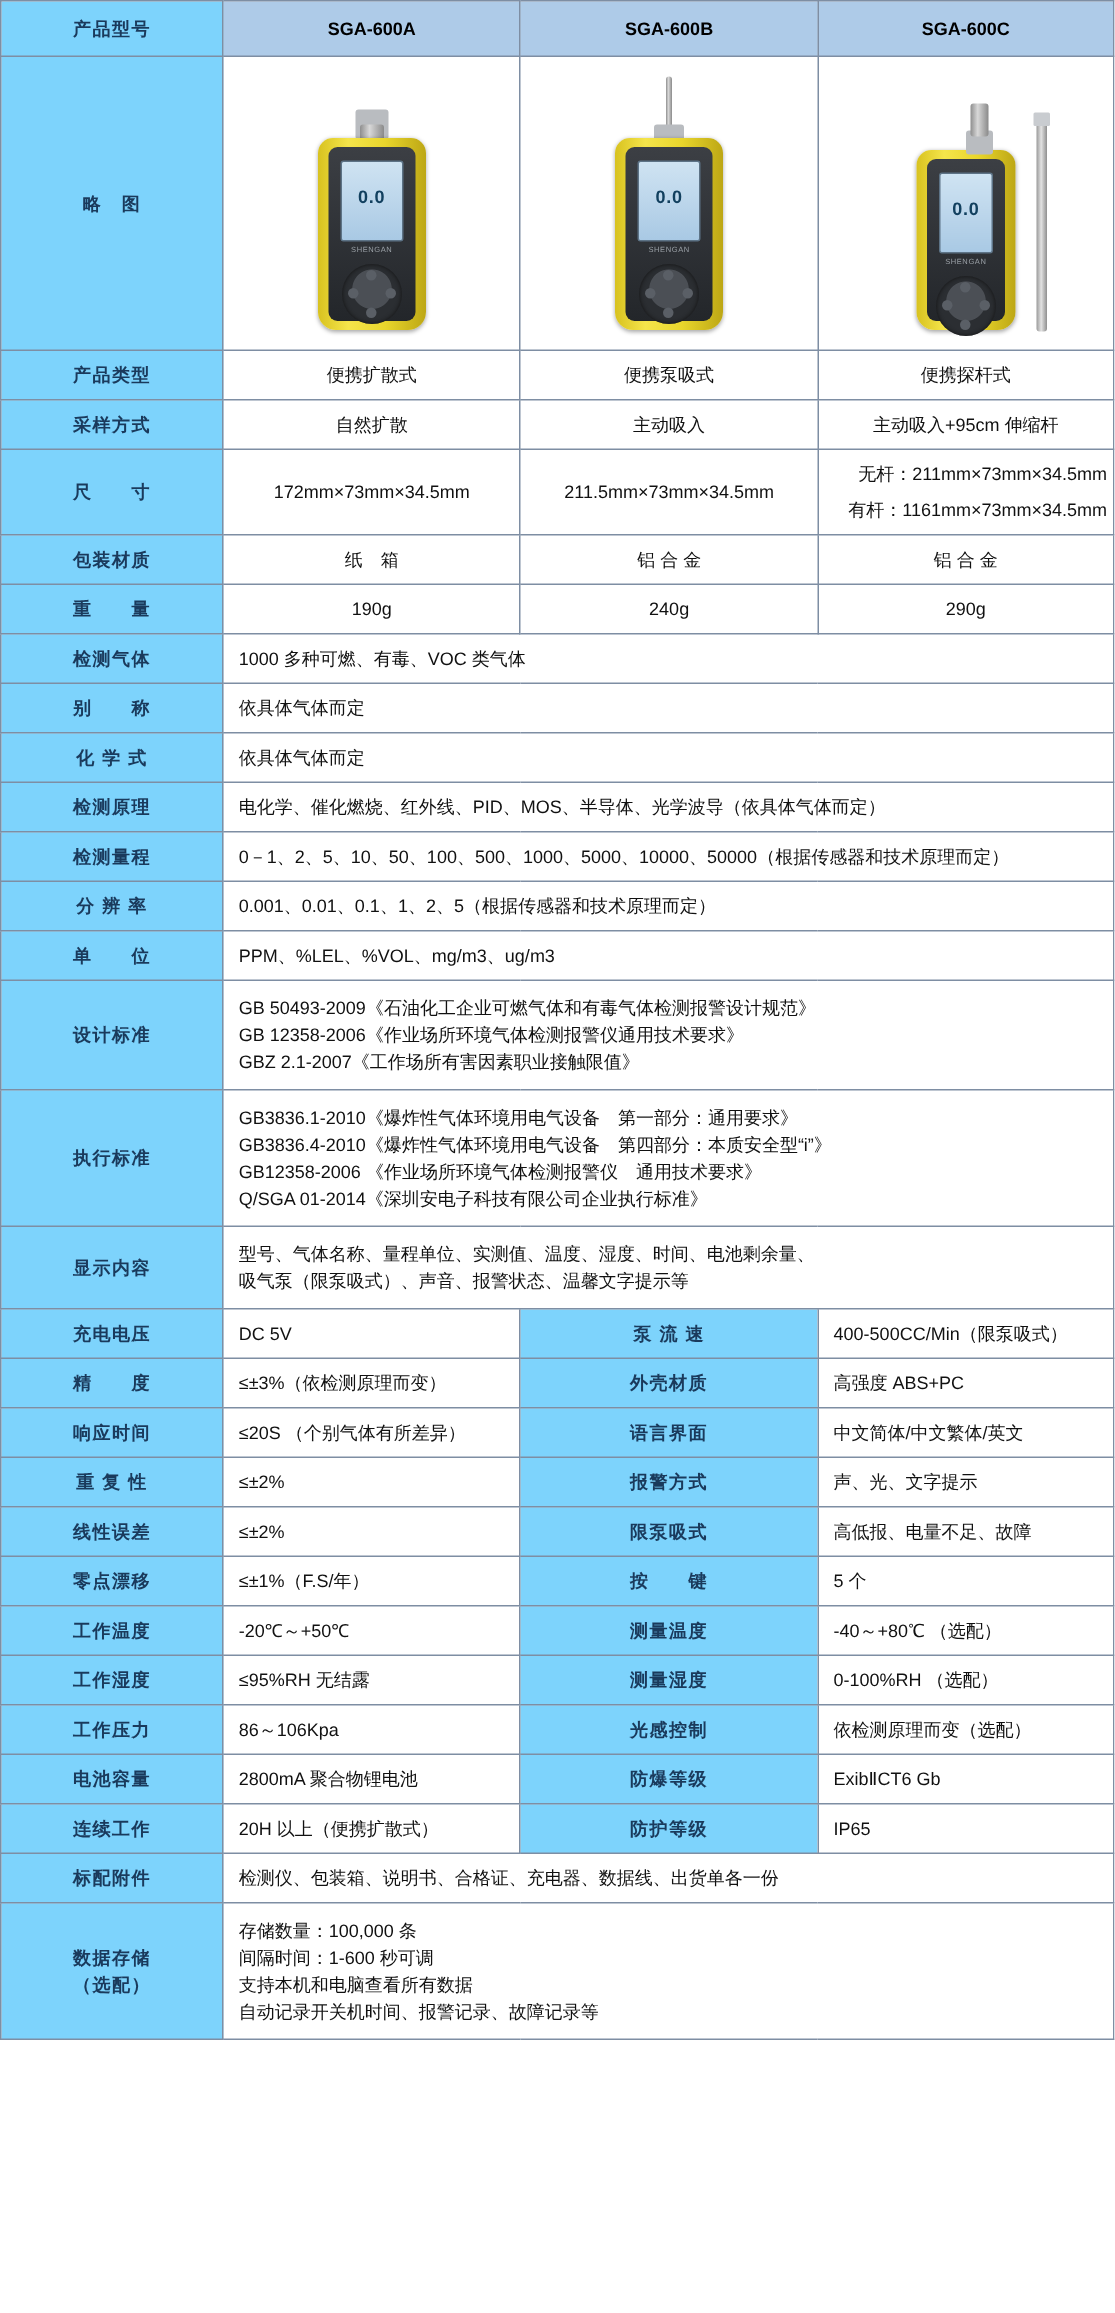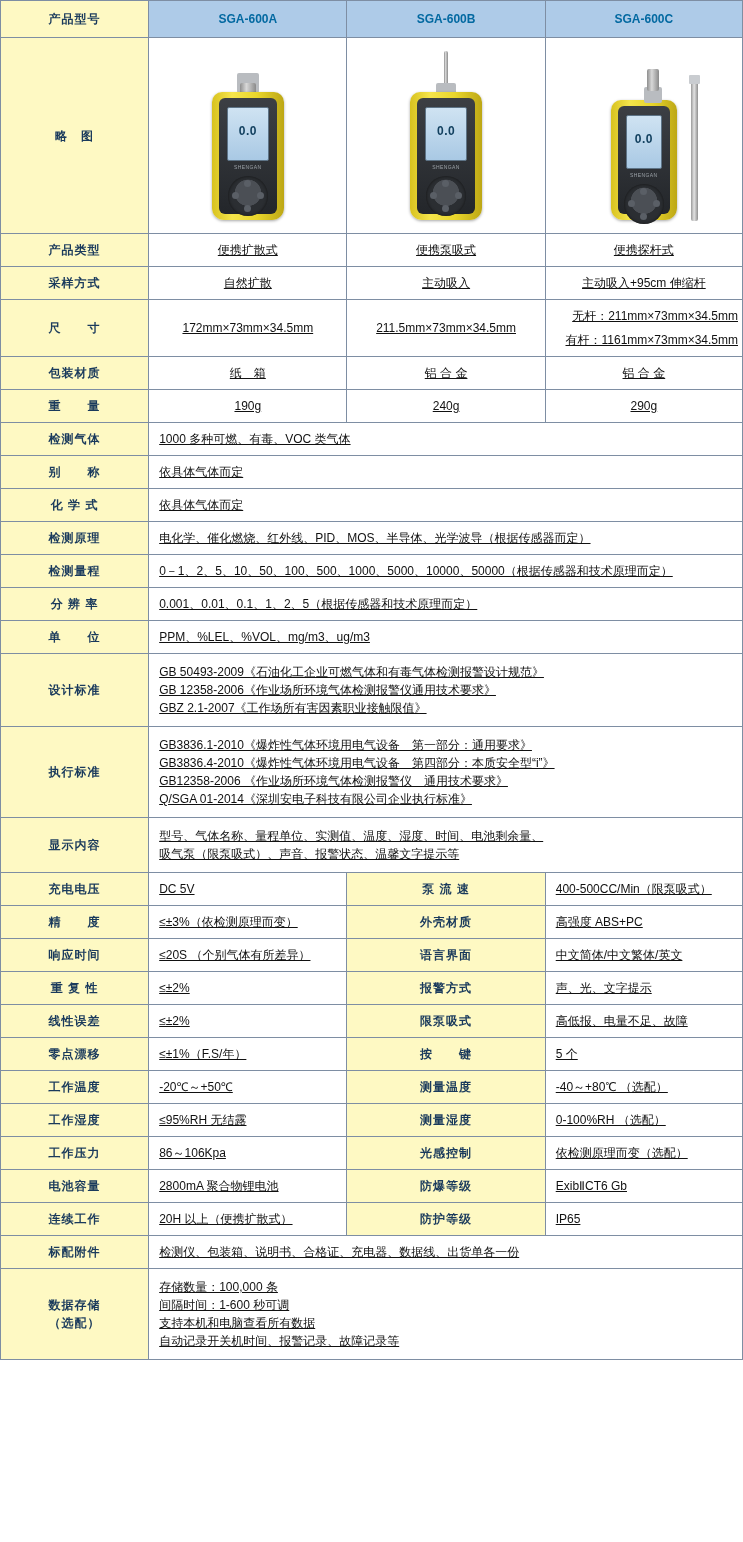--- a/index.html
+++ b/index.html
@@ -17,46 +17,45 @@
     border-collapse: collapse;
     table-layout: fixed;
   }
   #spec-table td {
     border: 1px solid #7e8ea3;
     vertical-align: middle;
     font-size: 12px;
     line-height: 1.5;
   }
   .lbl {
-    background: #fef9c3;
+    background: #7dd3fc;
     color: #1a3a5c;
     font-weight: bold;
     text-align: center;
     font-size: 13px;
     letter-spacing: 1px;
     padding: 7px 2px;
   }
   .val {
     background: #ffffff;
     padding: 7px 10px;
     text-align: left;
     color: #111;
-    text-decoration: underline;
   }
   .val.center {
     text-align: center;
     padding: 7px 4px;
   }
   .val.multi {
     line-height: 1.85;
     padding: 9px 10px;
   }
   .hdr {
     background: #aecbe8;
-    color: #0369a1;
+    color: #000000;
     font-weight: bold;
     text-align: center;
     font-size: 13px;
     padding: 9px 2px;
   }
   .imgcell {
     background: #ffffff;
     text-align: center;
     height: 195px;
     padding: 0;
@@ -299,21 +298,21 @@
     <tr>
       <td class="lbl">别　　称</td>
       <td class="val" colspan="3">依具体气体而定</td>
     </tr>
     <tr>
       <td class="lbl">化 学 式</td>
       <td class="val" colspan="3">依具体气体而定</td>
     </tr>
     <tr>
       <td class="lbl">检测原理</td>
-      <td class="val" colspan="3">电化学、催化燃烧、红外线、PID、MOS、半导体、光学波导（根据传感器而定）</td>
+      <td class="val" colspan="3">电化学、催化燃烧、红外线、PID、MOS、半导体、光学波导（依具体气体而定）</td>
     </tr>
     <tr>
       <td class="lbl">检测量程</td>
       <td class="val" colspan="3">0－1、2、5、10、50、100、500、1000、5000、10000、50000（根据传感器和技术原理而定）</td>
     </tr>
     <tr>
       <td class="lbl">分 辨 率</td>
       <td class="val" colspan="3">0.001、0.01、0.1、1、2、5（根据传感器和技术原理而定）</td>
     </tr>
     <tr>

